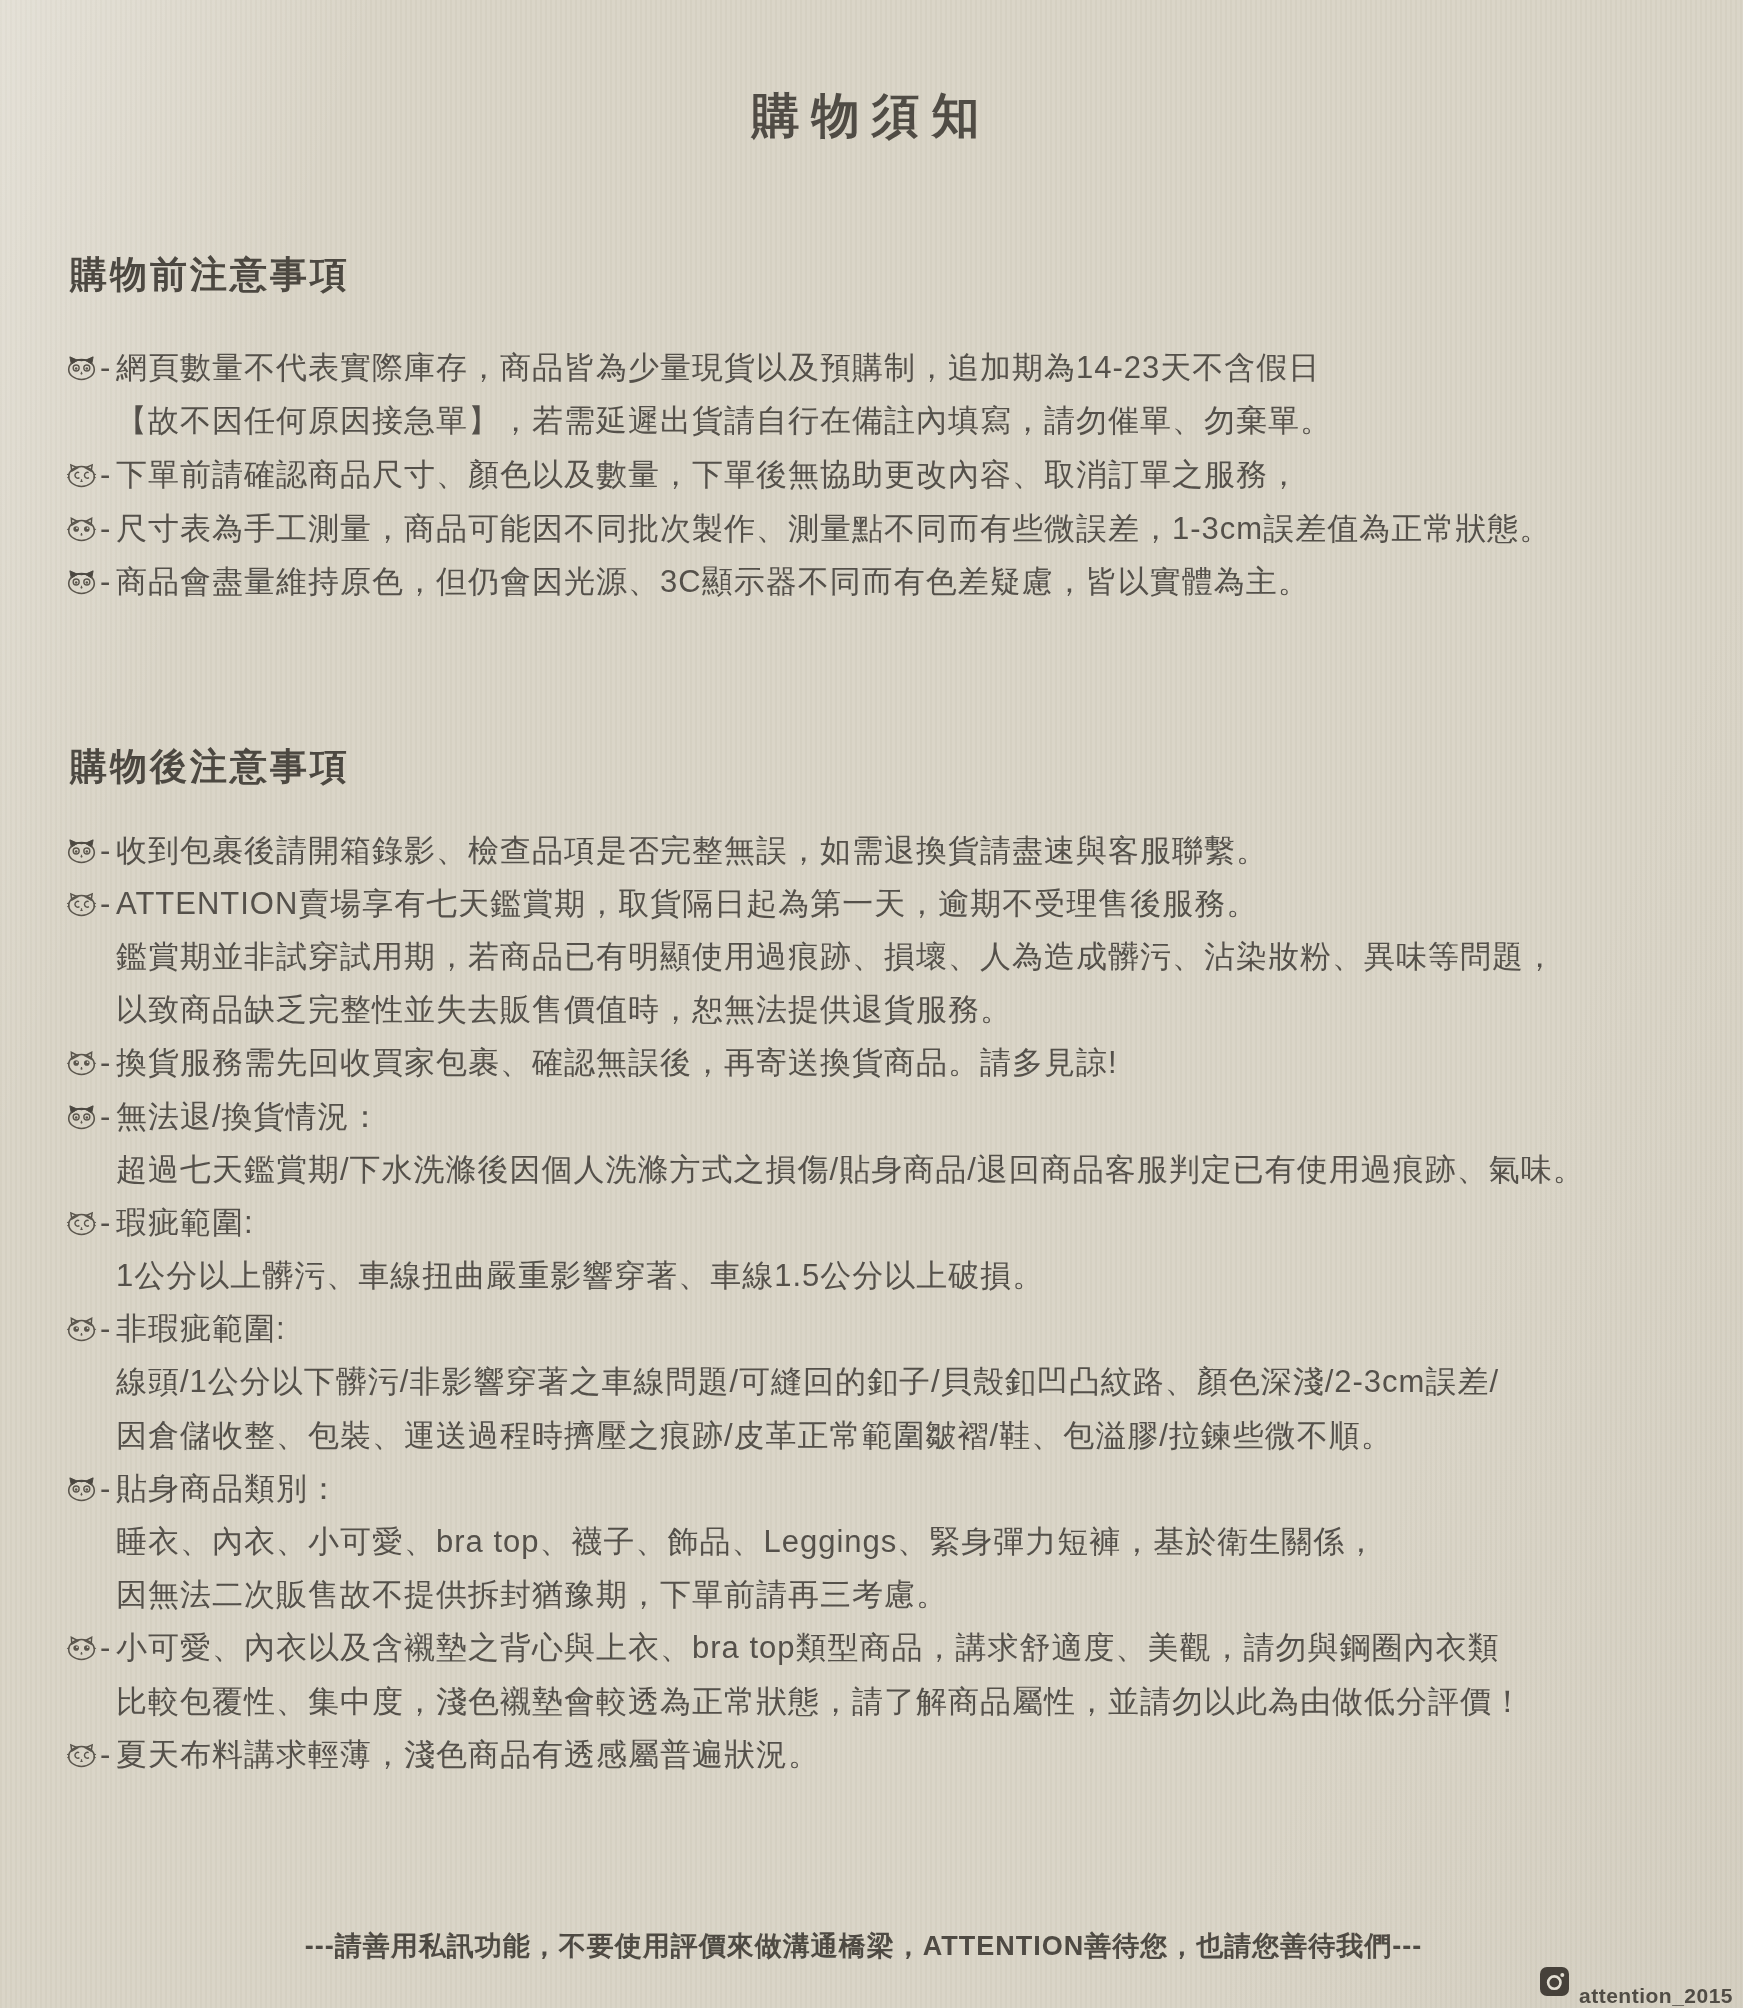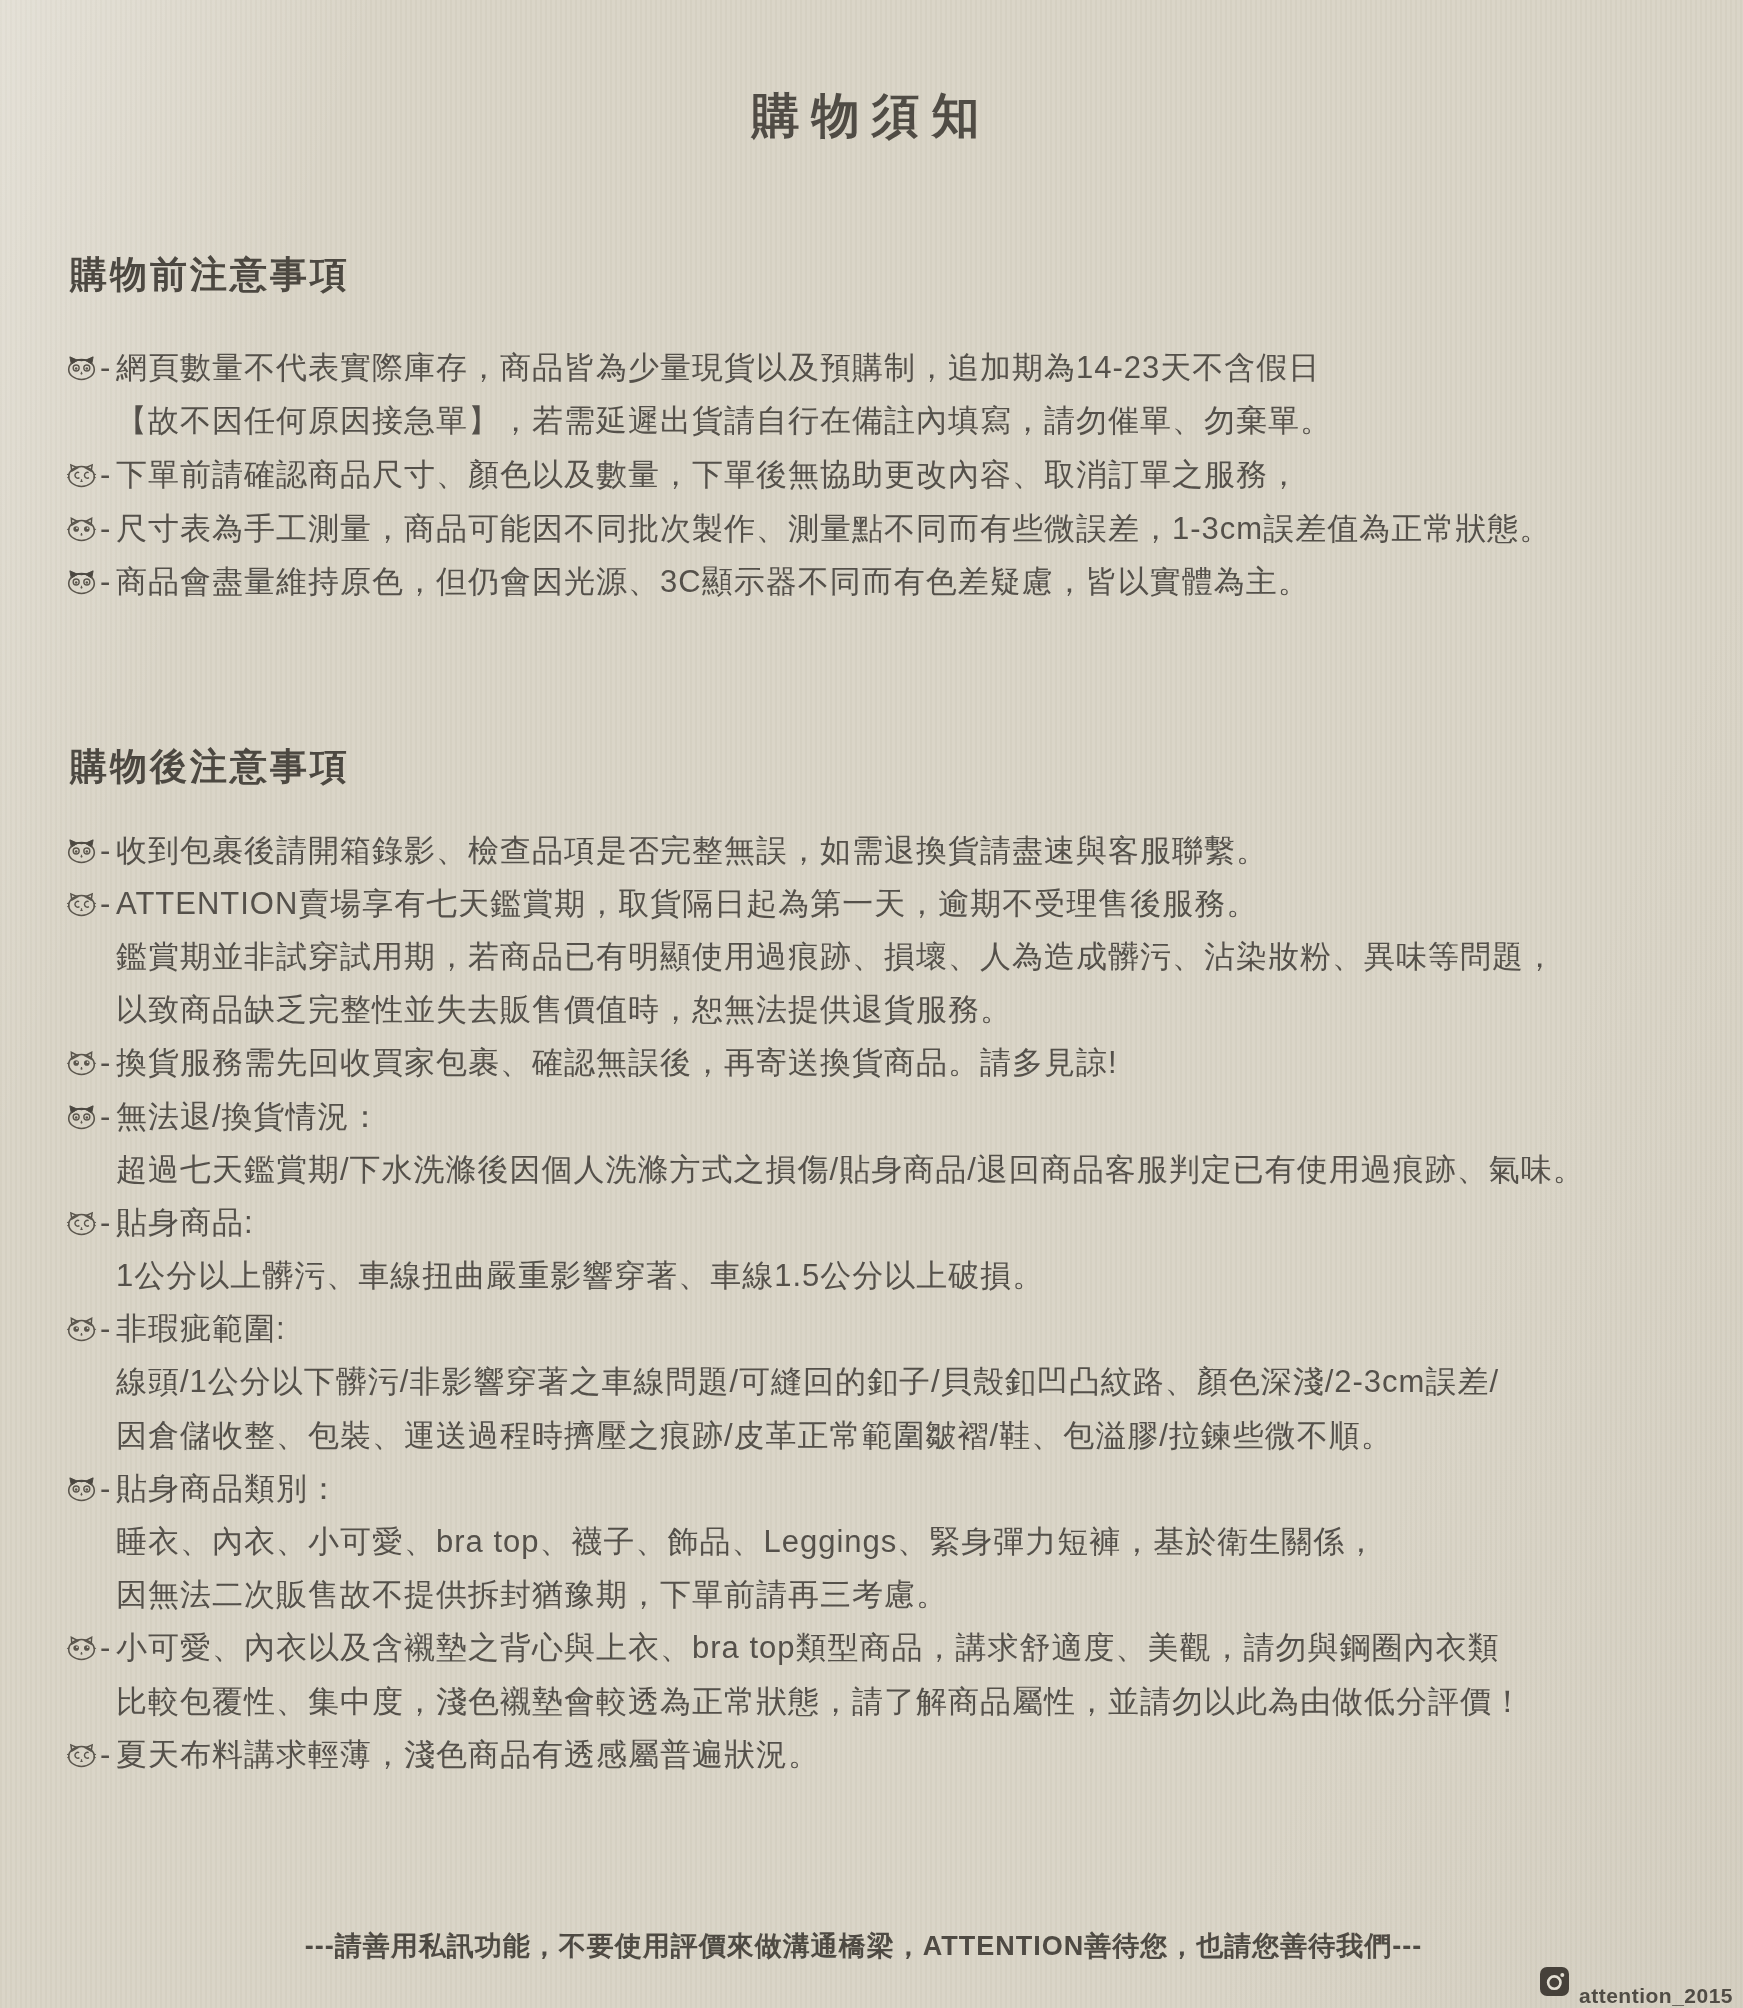--- a/index.html
+++ b/index.html
@@ -208,21 +208,21 @@
       <span class="dash"></span>
       <span class="txt">超過七天鑑賞期/下水洗滌後因個人洗滌方式之損傷/貼身商品/退回商品客服判定已有使用過痕跡、氣味。</span>
     </div>
     <div class="row">
       <span class="cat-slot">
           <svg class="cat">
             <use href="#cat-wink"></use>
           </svg>
         </span>
       <span class="dash">-</span>
-      <span class="txt">貼身商品:</span>
+      <span class="txt">瑕疵範圍:</span>
     </div>
     <div class="row">
       <span class="cat-slot"></span>
       <span class="dash"></span>
       <span class="txt">1公分以上髒污、車線扭曲嚴重影響穿著、車線1.5公分以上破損。</span>
     </div>
     <div class="row">
       <span class="cat-slot">
           <svg class="cat">
             <use href="#cat-plain"></use>

